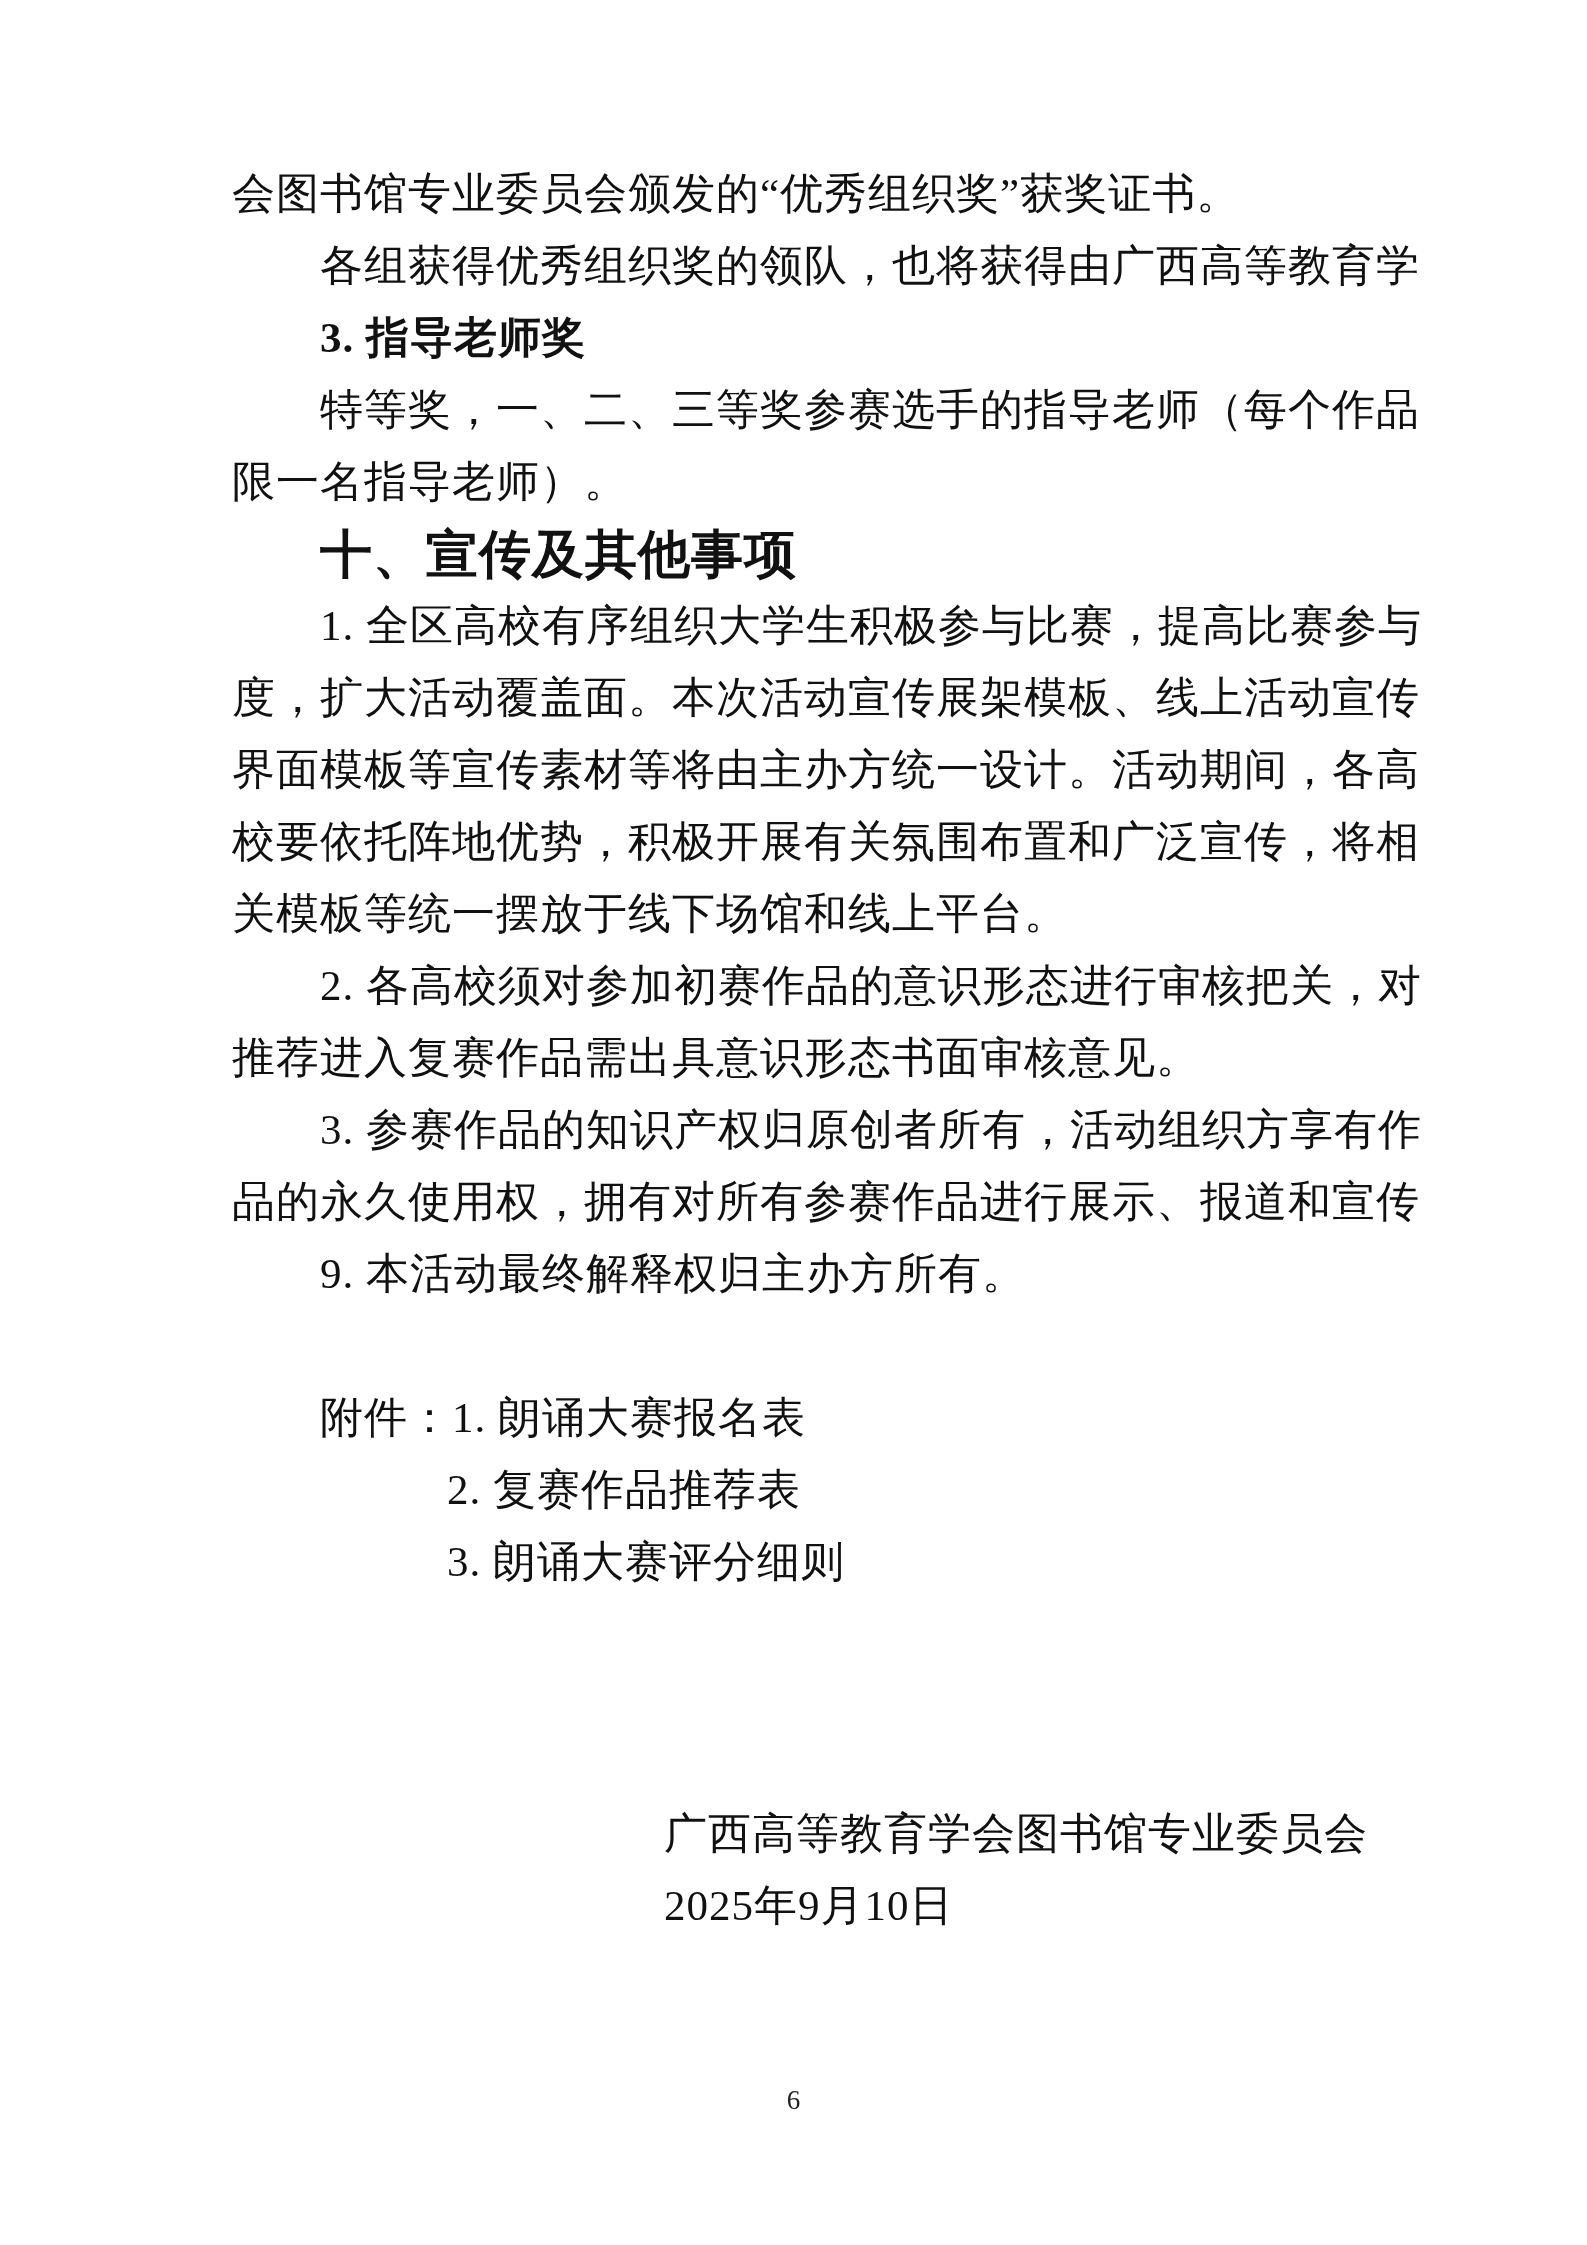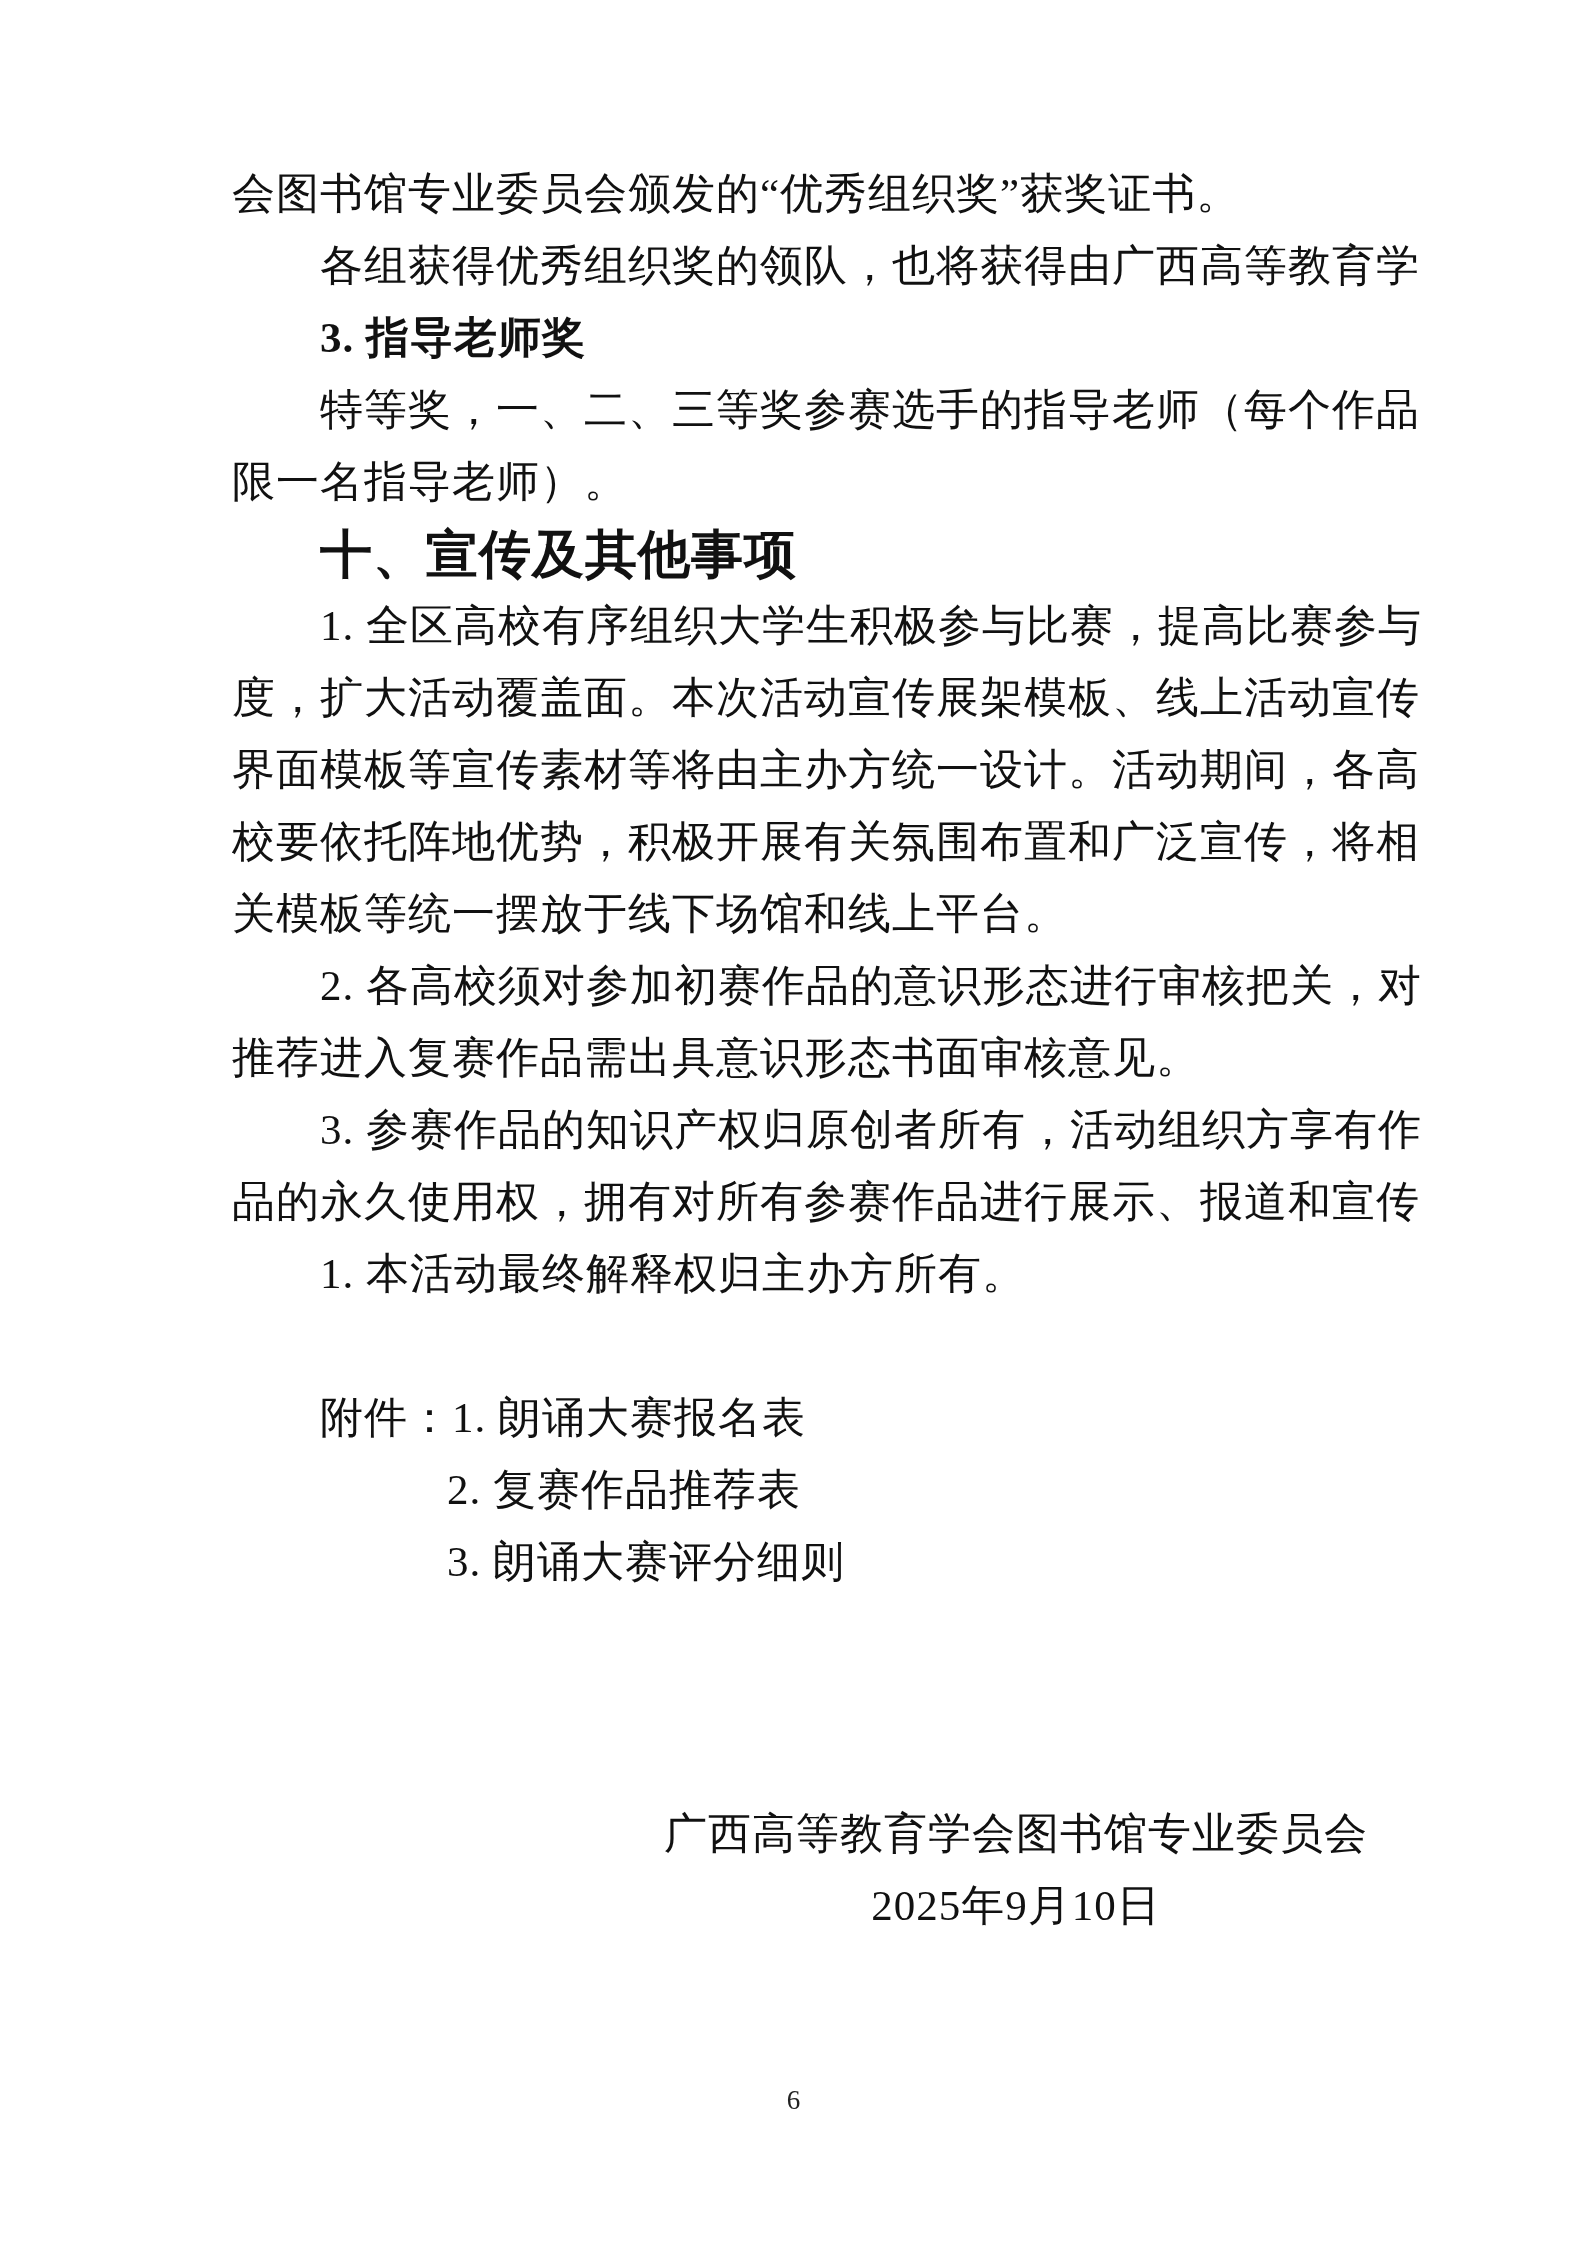--- a/index.html
+++ b/index.html
@@ -38,21 +38,21 @@
   .attachments { margin-top: 72px; }
   .att-cont { padding-left: 215px; }
   .signature {
     margin-top: 200px;
     width: -moz-fit-content;
     width: fit-content;
     margin-left: auto;
     margin-right: 4px;
   }
   .signature .org { text-align: left; }
-  .signature .date { text-align: center; }
+  .signature .date { }
   .page-number {
     position: absolute;
     top: 2080px;
     left: 0;
     width: 100%;
     text-align: center;
     font-size: 27px;
     line-height: 40px;
     color: #222222;
   }
@@ -78,21 +78,21 @@
     <div class="ln">界面模板等宣传素材等将由主办方统一设计。活动期间，各高</div>
     <div class="ln">校要依托阵地优势，积极开展有关氛围布置和广泛宣传，将相</div>
     <div class="ln">关模板等统一摆放于线下场馆和线上平台。</div>
 
     <div class="ln indent">2. 各高校须对参加初赛作品的意识形态进行审核把关，对</div>
     <div class="ln">推荐进入复赛作品需出具意识形态书面审核意见。</div>
 
     <div class="ln indent">3. 参赛作品的知识产权归原创者所有，活动组织方享有作</div>
     <div class="ln">品的永久使用权，拥有对所有参赛作品进行展示、报道和宣传</div>
 
-    <div class="ln indent">1. 本活动最终解释权归主办方所有。</div>
+    <div class="ln indent">9. 本活动最终解释权归主办方所有。</div>
 
     <div class="attachments">
       <div class="ln indent">附件：1. 朗诵大赛报名表</div>
       <div class="ln att-cont">2. 复赛作品推荐表</div>
       <div class="ln att-cont">3. 朗诵大赛评分细则</div>
     </div>
 
     <div class="signature">
       <div class="ln org">广西高等教育学会图书馆专业委员会</div>
       <div class="ln date">2025年9月10日</div>

